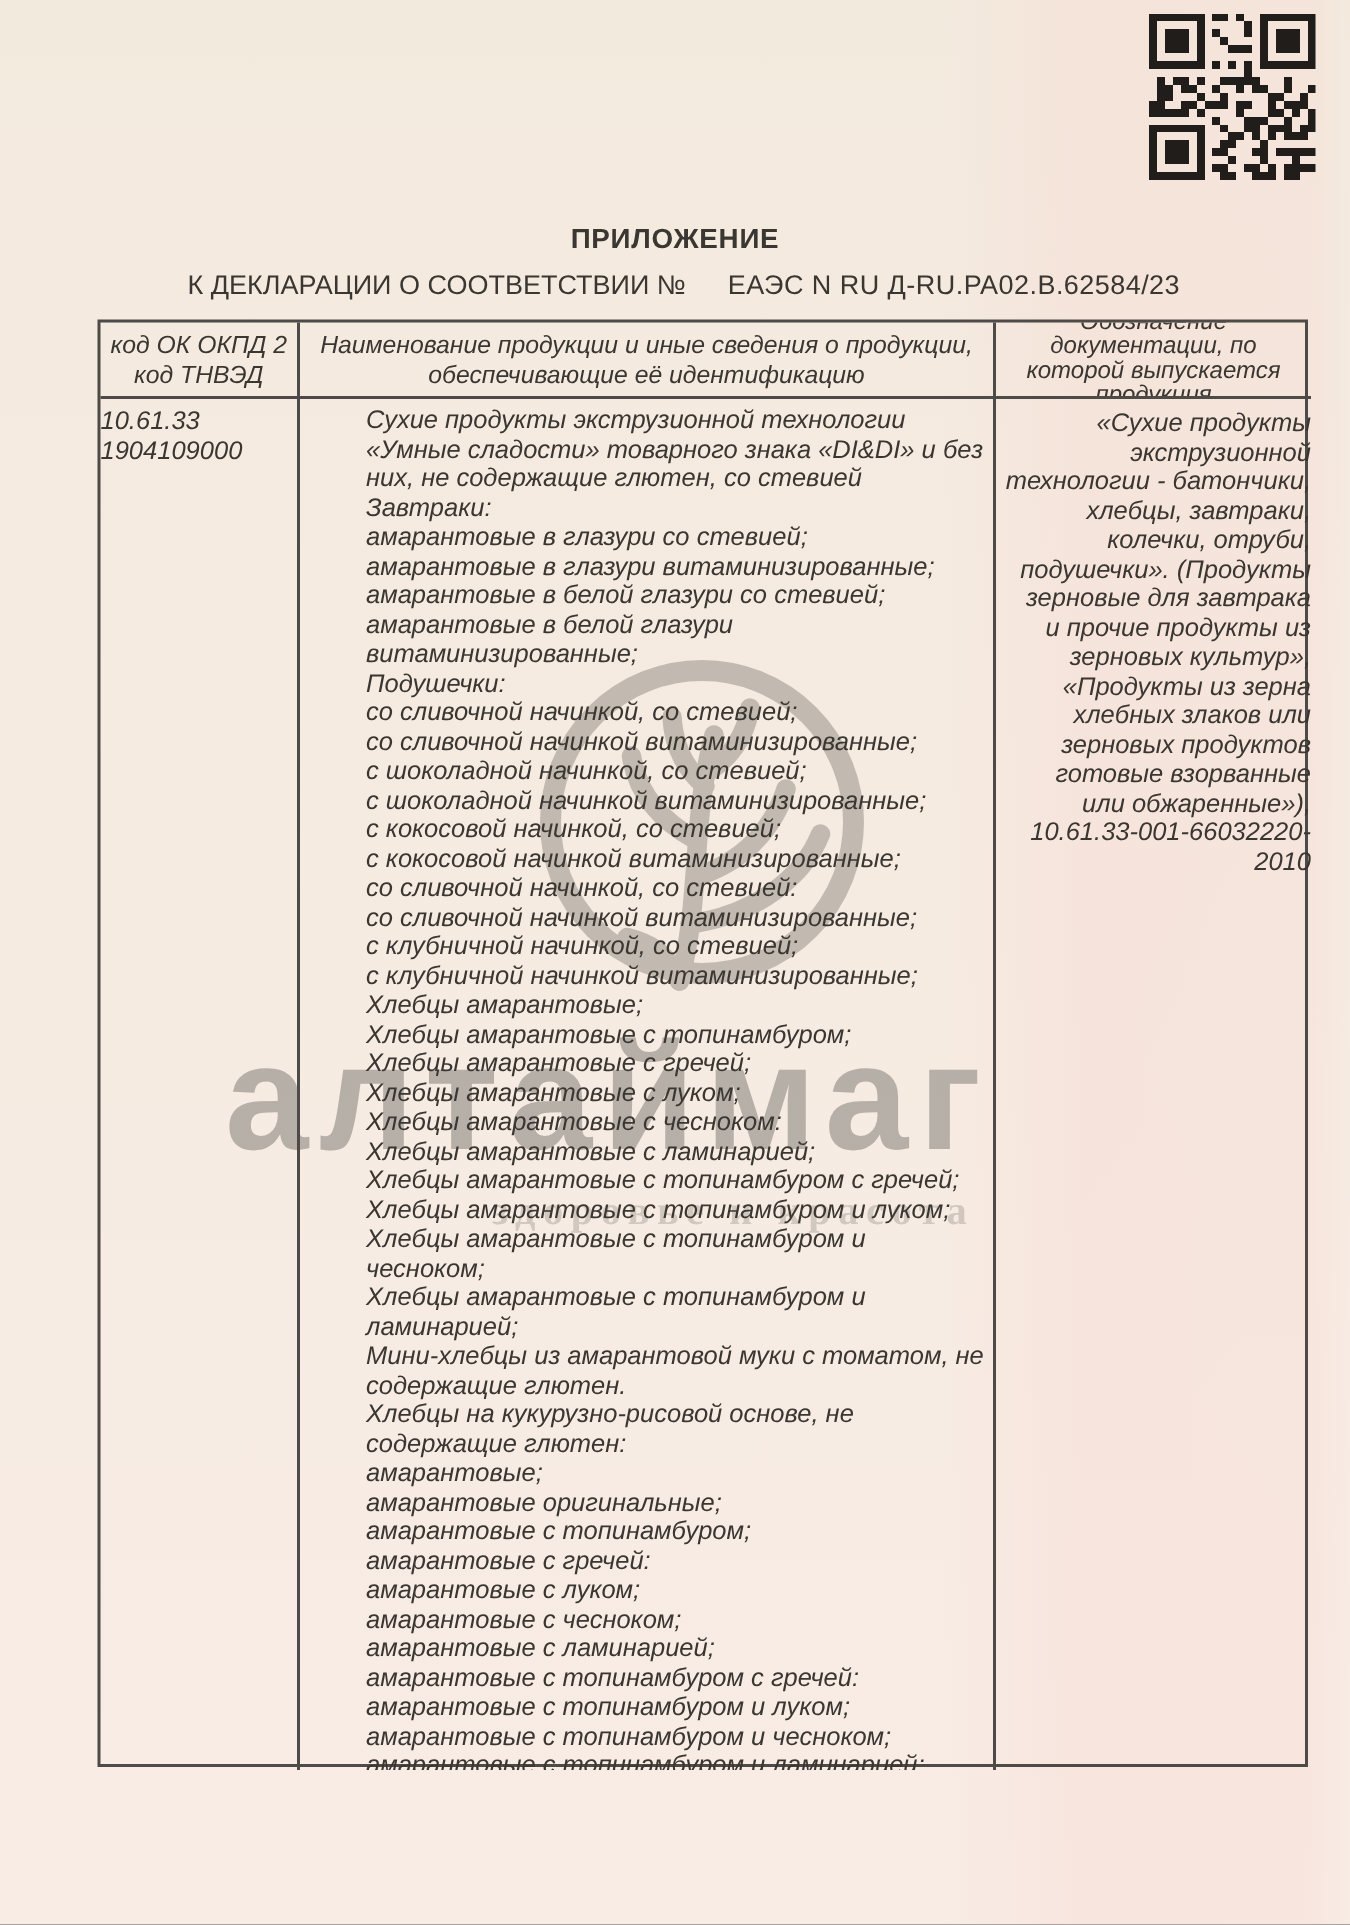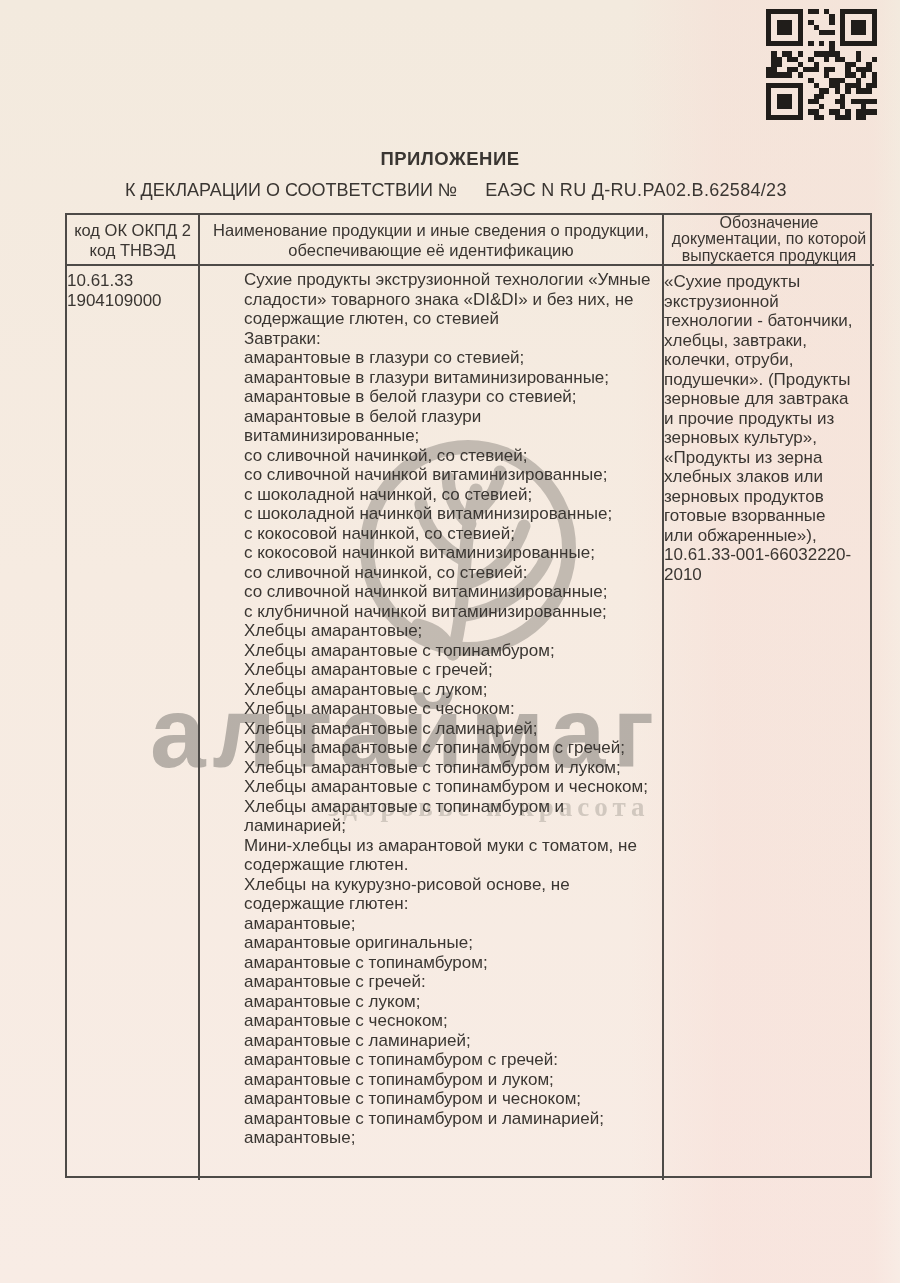--- a/index.html
+++ b/index.html
@@ -38,31 +38,31 @@
   .wm-tagline{
     left:328px;top:792px;
     font-size:27px;letter-spacing:5px;font-weight:bold;
     color:#b9b1a8;opacity:.6;white-space:nowrap;font-family:Liberation Serif, serif;
   }
   
   .tbl{
     position:absolute;left:65px;top:213px;width:807px;height:965px;z-index:2;
     display:grid;grid-template-columns:133px 464px 210px;grid-template-rows:51px 914px;
     border:2px solid #4d4a47;box-sizing:border-box;
-    font-size:17px;line-height:19.5px;
+    font-size:17px;line-height:19.5px;font-style:italic;
   }
   .cell{box-sizing:border-box;background:transparent;overflow:hidden;}
   .b-r{border-right:2px solid #4d4a47;}
   .b-b{border-bottom:2px solid #4d4a47;}
   .hdr{display:flex;flex-direction:column;align-items:center;justify-content:center;text-align:center;font-size:16.5px;line-height:20px;}
   .hdr3{font-size:16px;line-height:16.5px;padding:1px 2px;}
   .codes-cell{padding-top:5px;}
   .product-cell{padding:4px 4px 0 8px;margin-left:36px;}
   .product-cell .line{max-width:452px;}
-  .doc-cell{padding-top:6px;text-align:left;}
+  .doc-cell{padding-top:6px;text-align:right;}
   .doc-cell .line{white-space:nowrap;}
 </style>
 </head>
 <body>
 
 <div class="page">
 
   <svg class="qr" id="qr-svg" viewBox="0 0 21 21" shape-rendering="crispEdges">
       <rect x="0" y="0" width="1" height="1" fill="#201d1a"></rect>
       <rect x="1" y="0" width="1" height="1" fill="#201d1a"></rect>
@@ -314,28 +314,30 @@
         <div class="line">10.61.33</div>
         <div class="line">1904109000</div>
       </div>
     <div class="cell product-cell b-r">
         <div class="line">Сухие продукты экструзионной технологии «Умные сладости» товарного знака «DI&amp;DI» и без них, не содержащие глютен, со стевией</div>
         <div class="line">Завтраки:</div>
         <div class="line">амарантовые в глазури со стевией;</div>
         <div class="line">амарантовые в глазури витаминизированные;</div>
         <div class="line">амарантовые в белой глазури со стевией;</div>
         <div class="line">амарантовые в белой глазури витаминизированные;</div>
+        <div class="line">Подушечки:</div>
         <div class="line">со сливочной начинкой, со стевией;</div>
         <div class="line">со сливочной начинкой витаминизированные;</div>
         <div class="line">с шоколадной начинкой, со стевией;</div>
         <div class="line">с шоколадной начинкой витаминизированные;</div>
         <div class="line">с кокосовой начинкой, со стевией;</div>
         <div class="line">с кокосовой начинкой витаминизированные;</div>
         <div class="line">со сливочной начинкой, со стевией:</div>
         <div class="line">со сливочной начинкой витаминизированные;</div>
+        <div class="line">с клубничной начинкой, со стевией;</div>
         <div class="line">с клубничной начинкой витаминизированные;</div>
         <div class="line">Хлебцы амарантовые;</div>
         <div class="line">Хлебцы амарантовые с топинамбуром;</div>
         <div class="line">Хлебцы амарантовые с гречей;</div>
         <div class="line">Хлебцы амарантовые с луком;</div>
         <div class="line">Хлебцы амарантовые с чесноком:</div>
         <div class="line">Хлебцы амарантовые с ламинарией;</div>
         <div class="line">Хлебцы амарантовые с топинамбуром с гречей;</div>
         <div class="line">Хлебцы амарантовые с топинамбуром и луком;</div>
         <div class="line">Хлебцы амарантовые с топинамбуром и чесноком;</div>

